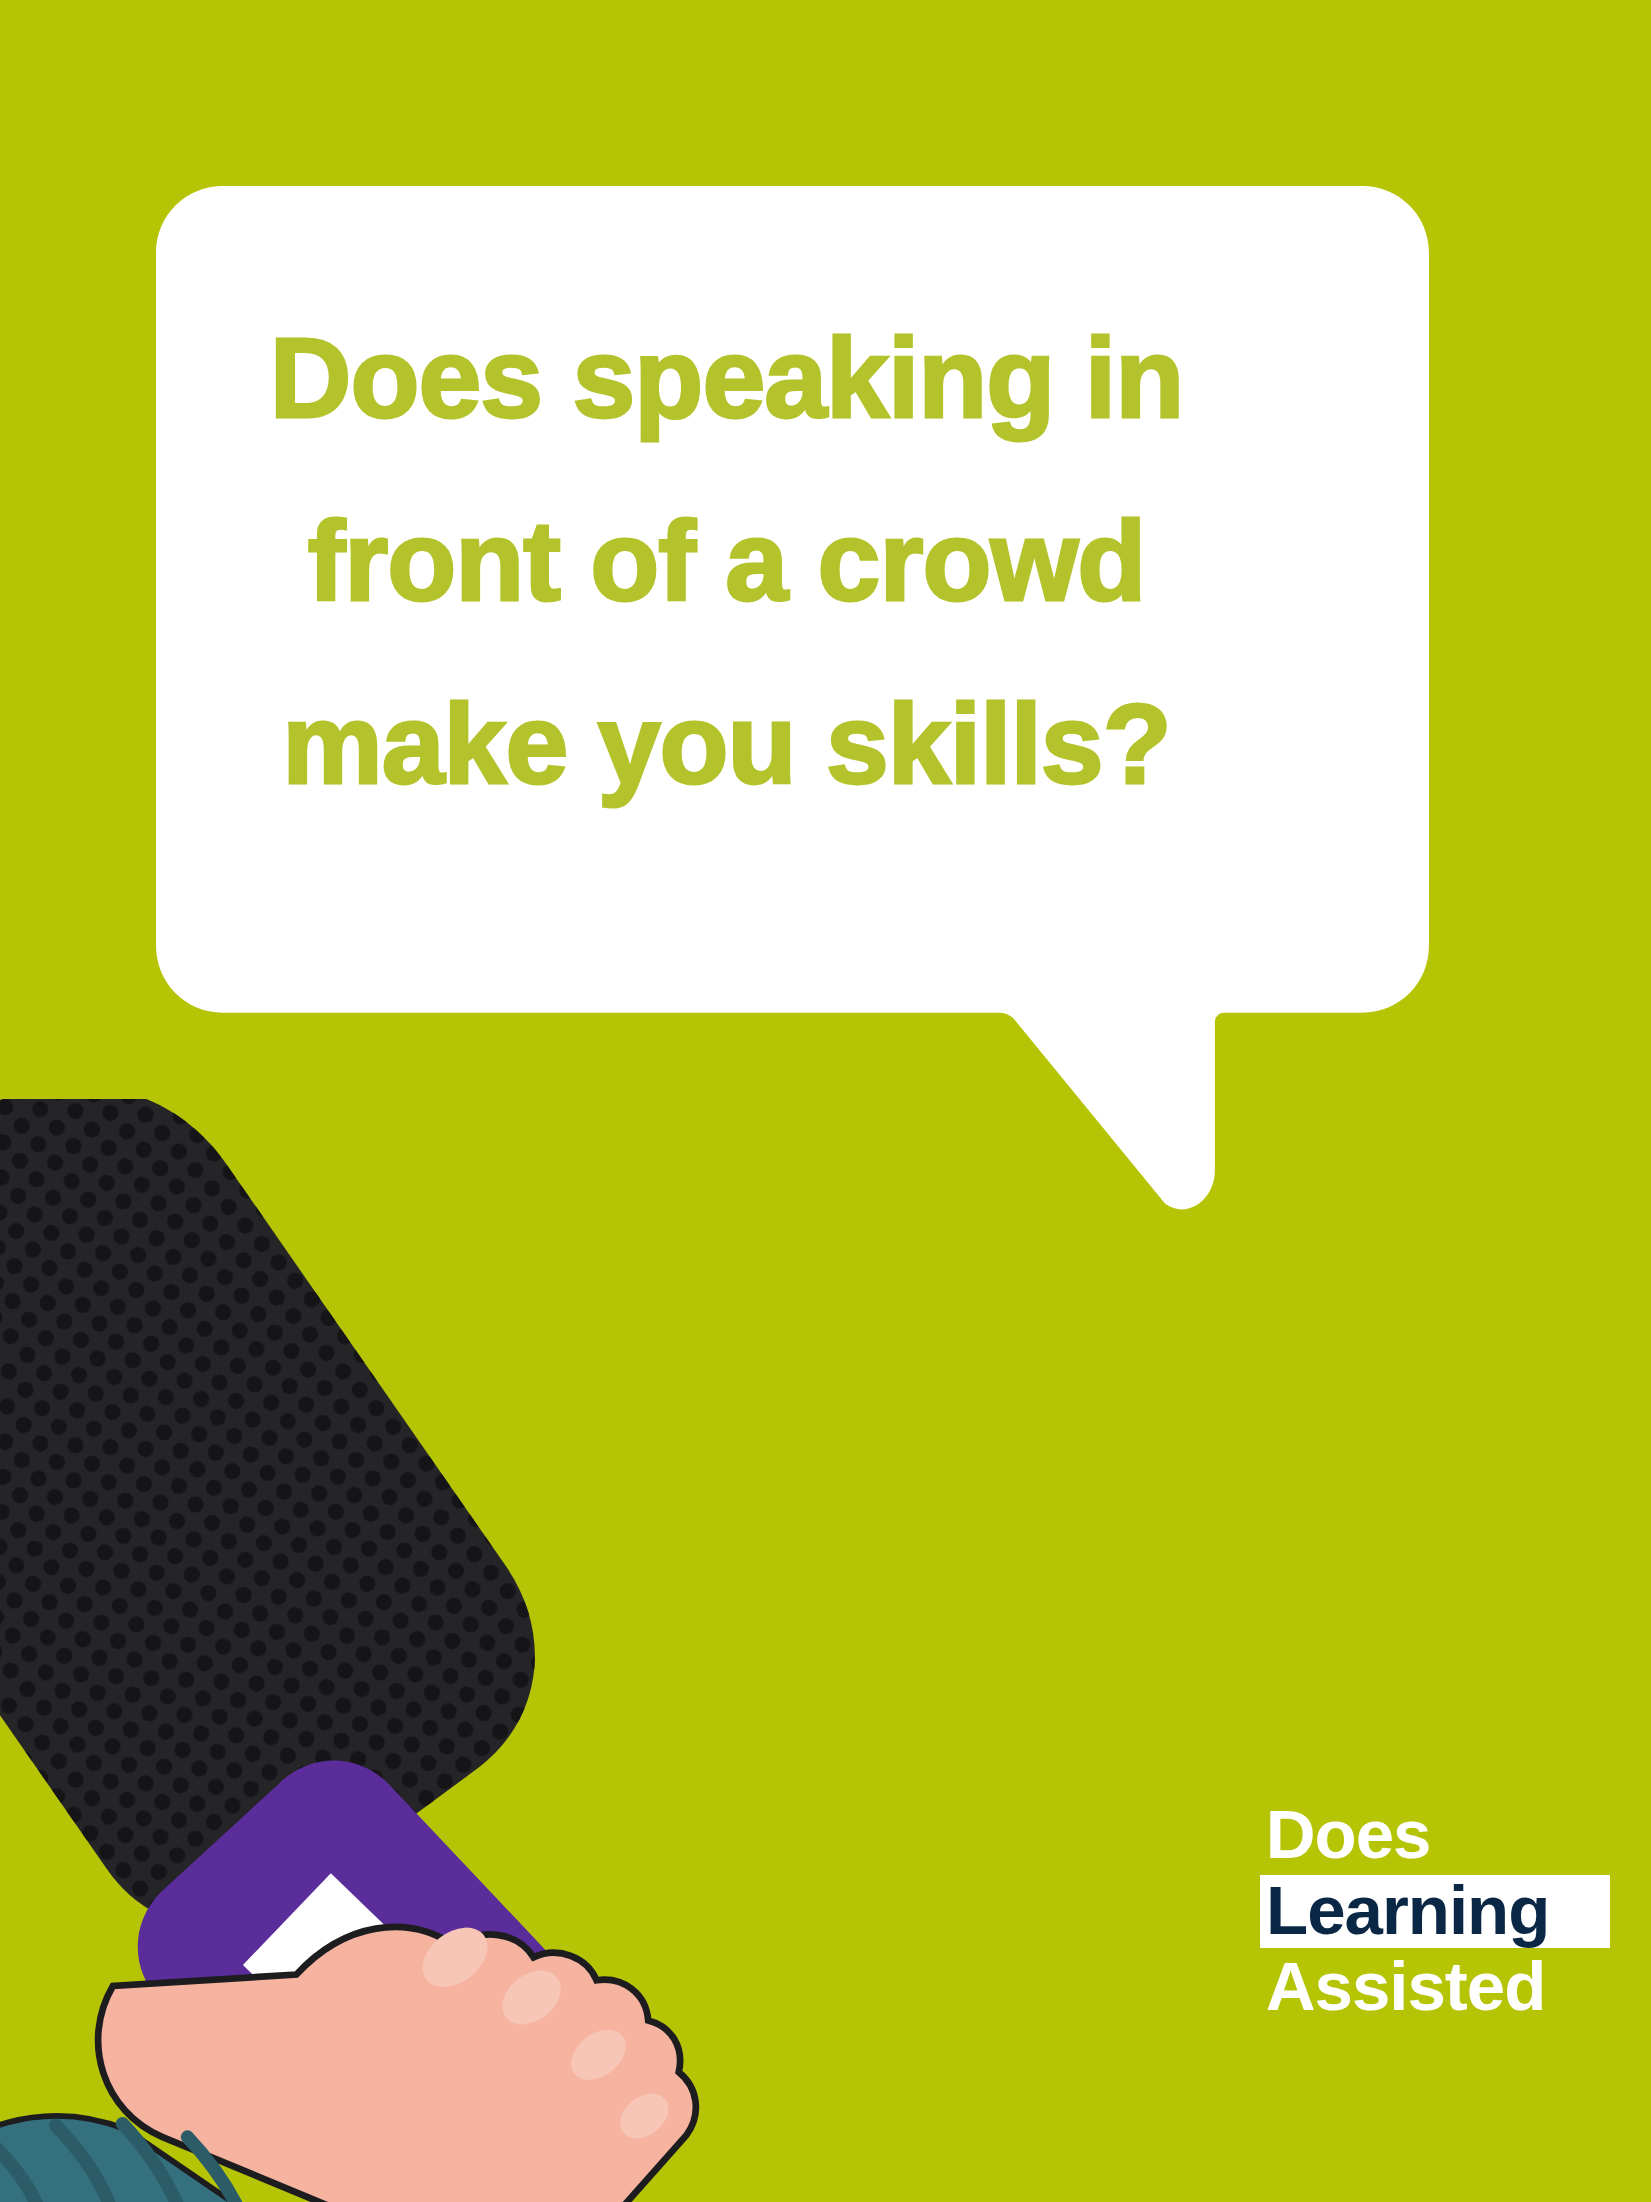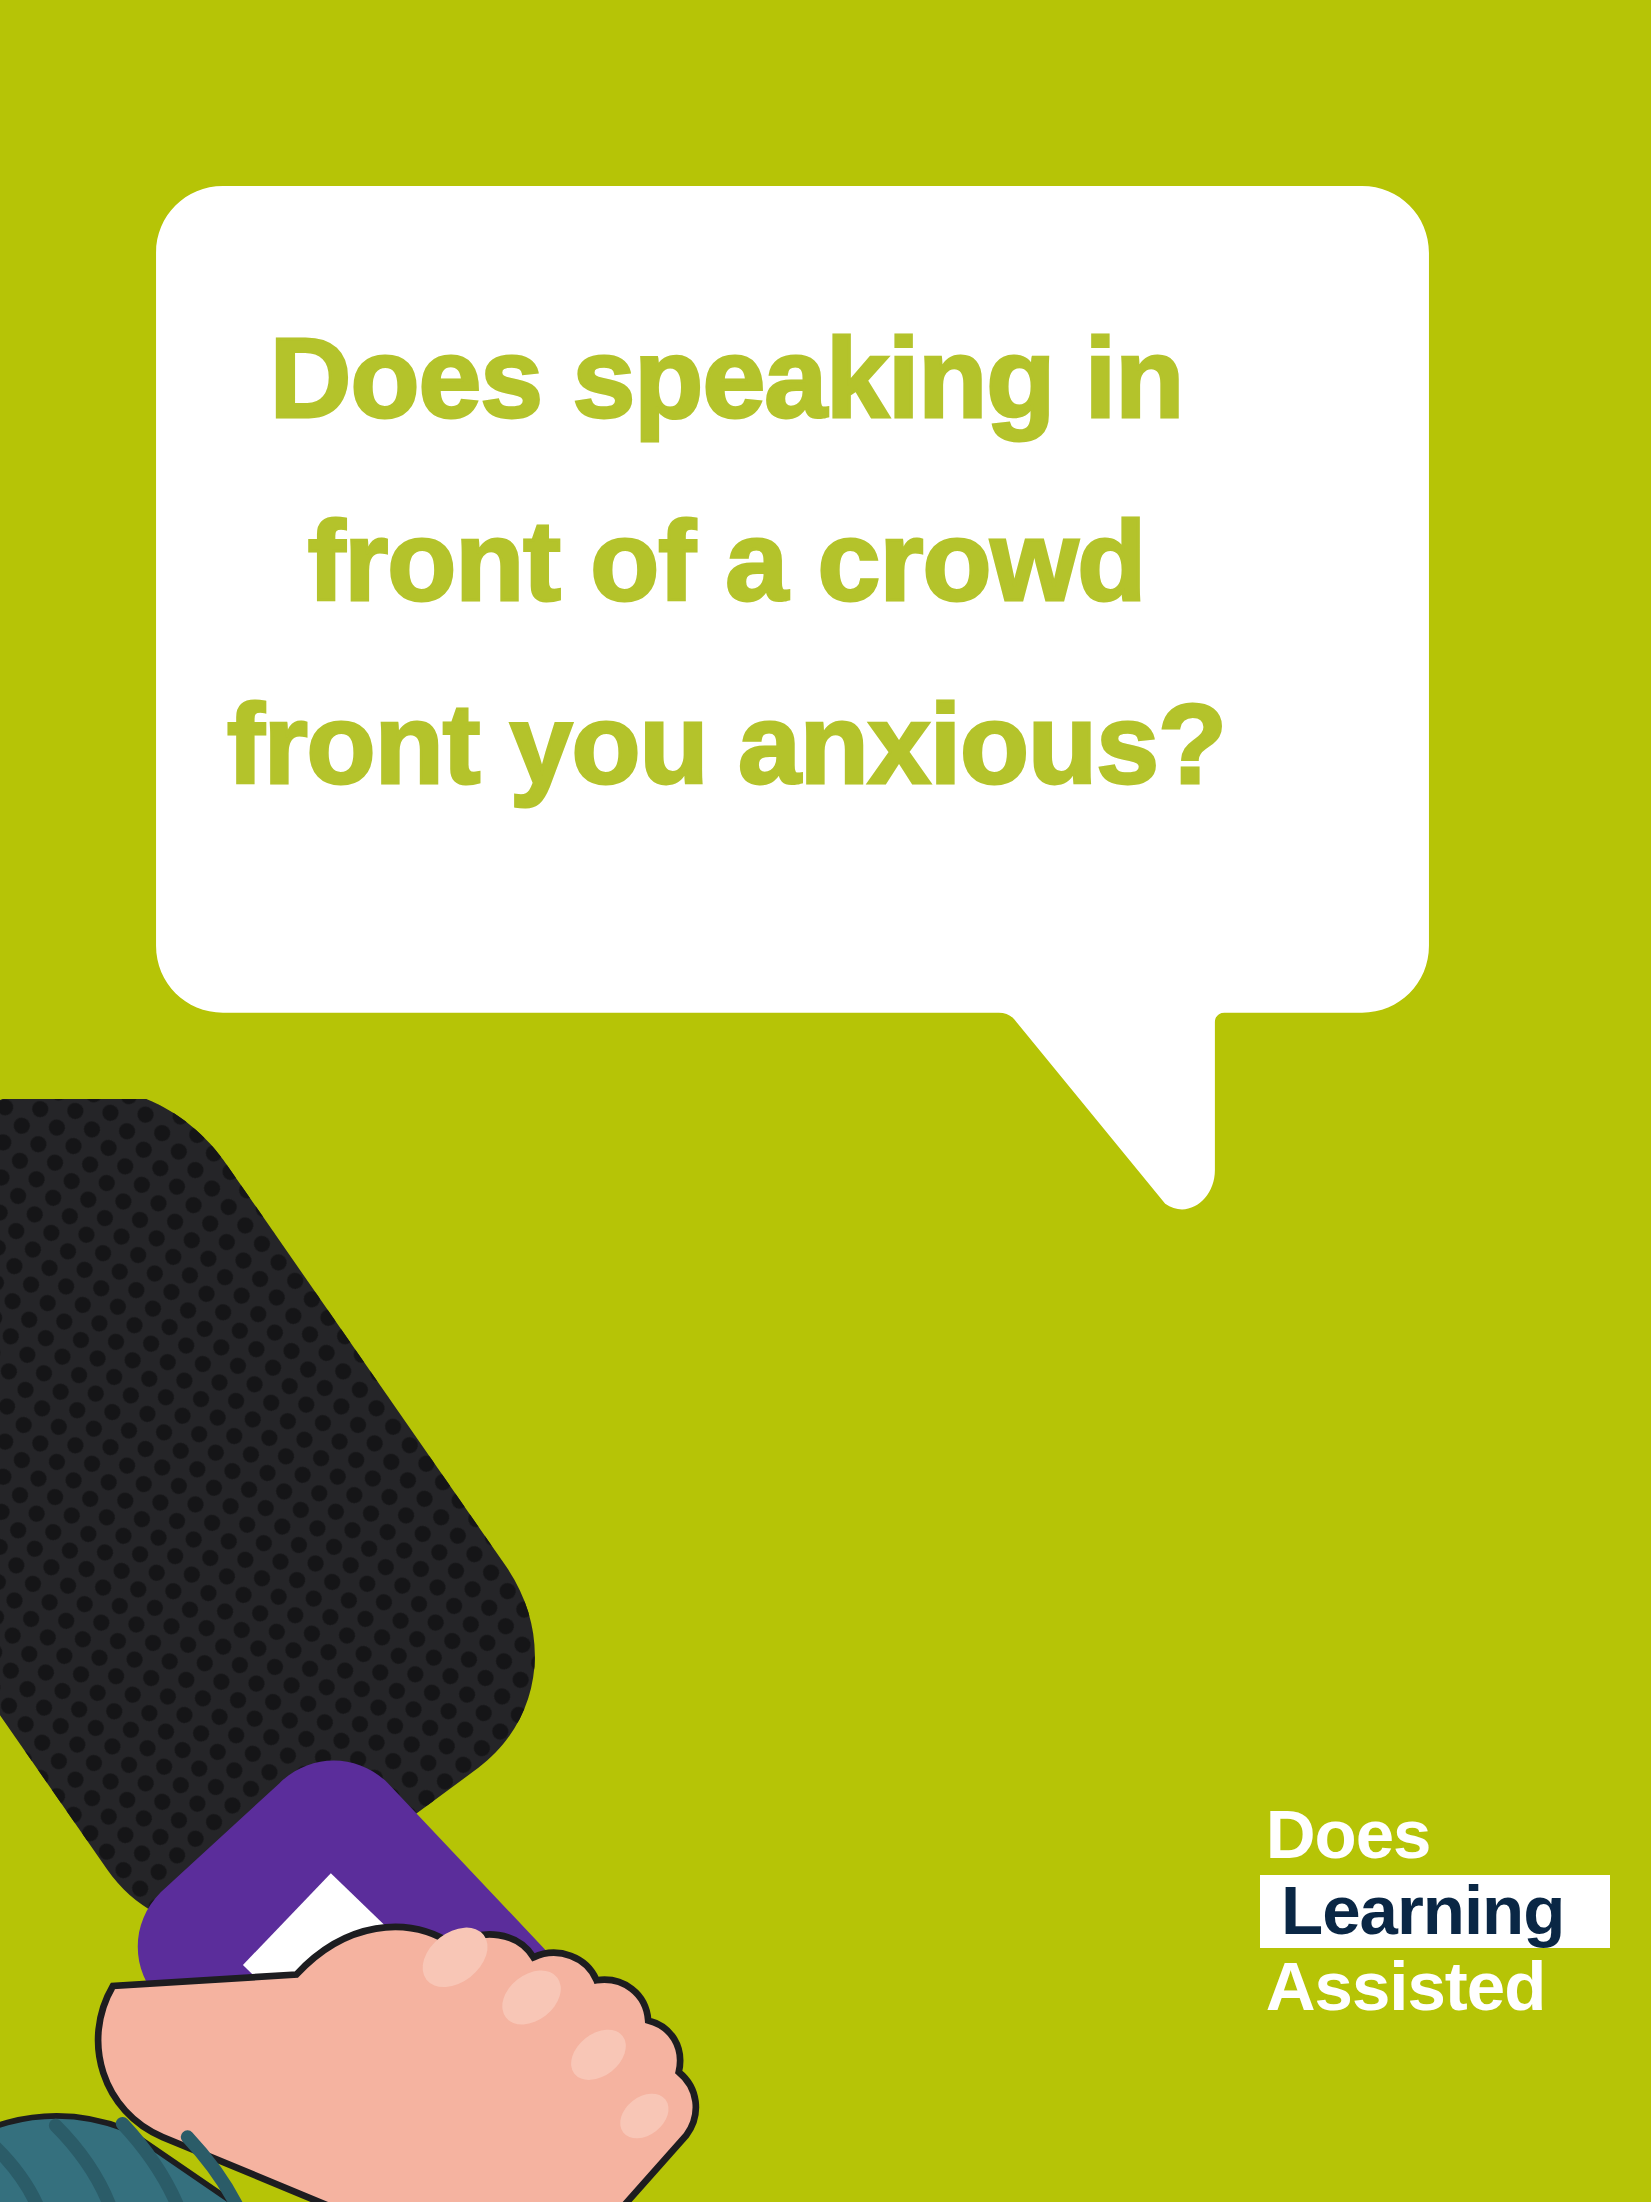--- a/index.html
+++ b/index.html
@@ -70,21 +70,21 @@
     font-size: 69px;
     line-height: 1.05;
     color: #ffffff;
     letter-spacing: -1px;
   }
   #logo .lg-line { display: block; white-space: nowrap; padding-left: 5.7px;}
   #logo .lg-line.boxed {
     background: #ffffff;
     color: #0A2745;
     display: block;
-    padding-left: 21px;
+    padding-left: 6px;
     padding-right: 3.8px;
     margin: 3.8px 0 3.8px 0;
   }
 
   
   #mic {
     position: absolute;
     left: -153px;
     top: 1099px;
     width: 1004px;
@@ -210,21 +210,21 @@
                C 31 865 0 834 0 795
                L 0 70
                C 0 31 31 0 70 0
                Z" fill="#FFFFFF"></path>
     </svg>
   </div>
 
   <div id="headline">
     <span class="hl-line">Does speaking in</span>
     <span class="hl-line">front of a crowd</span>
-    <span class="hl-line">front you anxious?</span>
+    <span class="hl-line">make you skills?</span>
   </div>
 
 
   <div id="logo">
     <span class="lg-line">Does</span>
     <span class="lg-line boxed">Learning</span>
     <span class="lg-line">Assisted</span>
   </div>
 
 </div>

